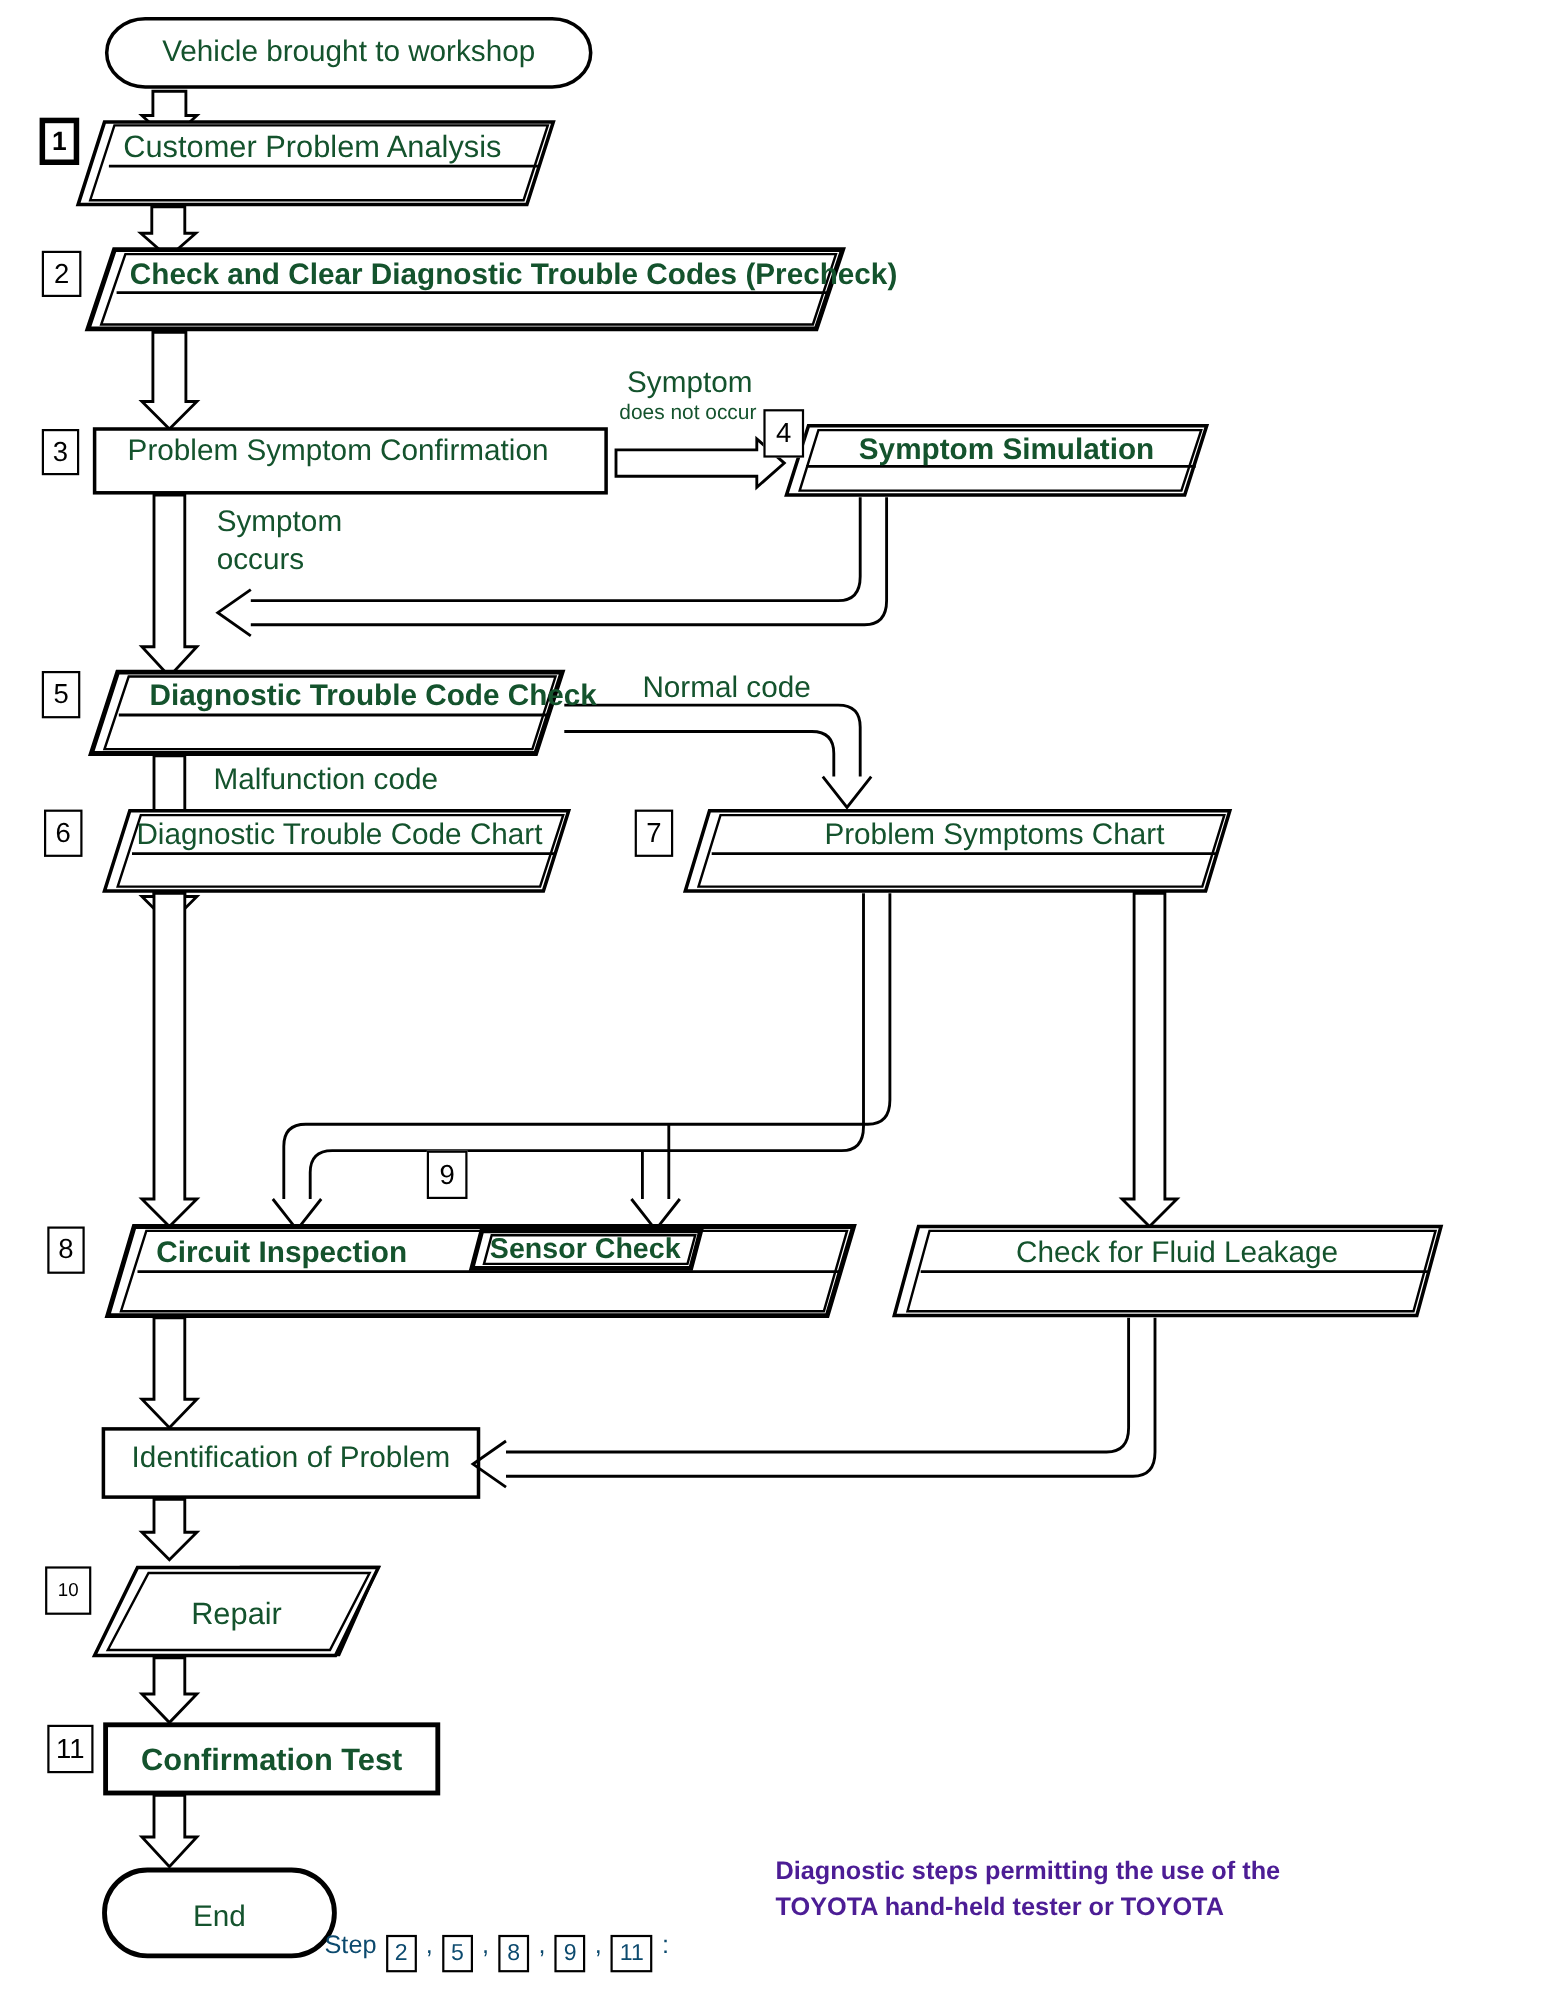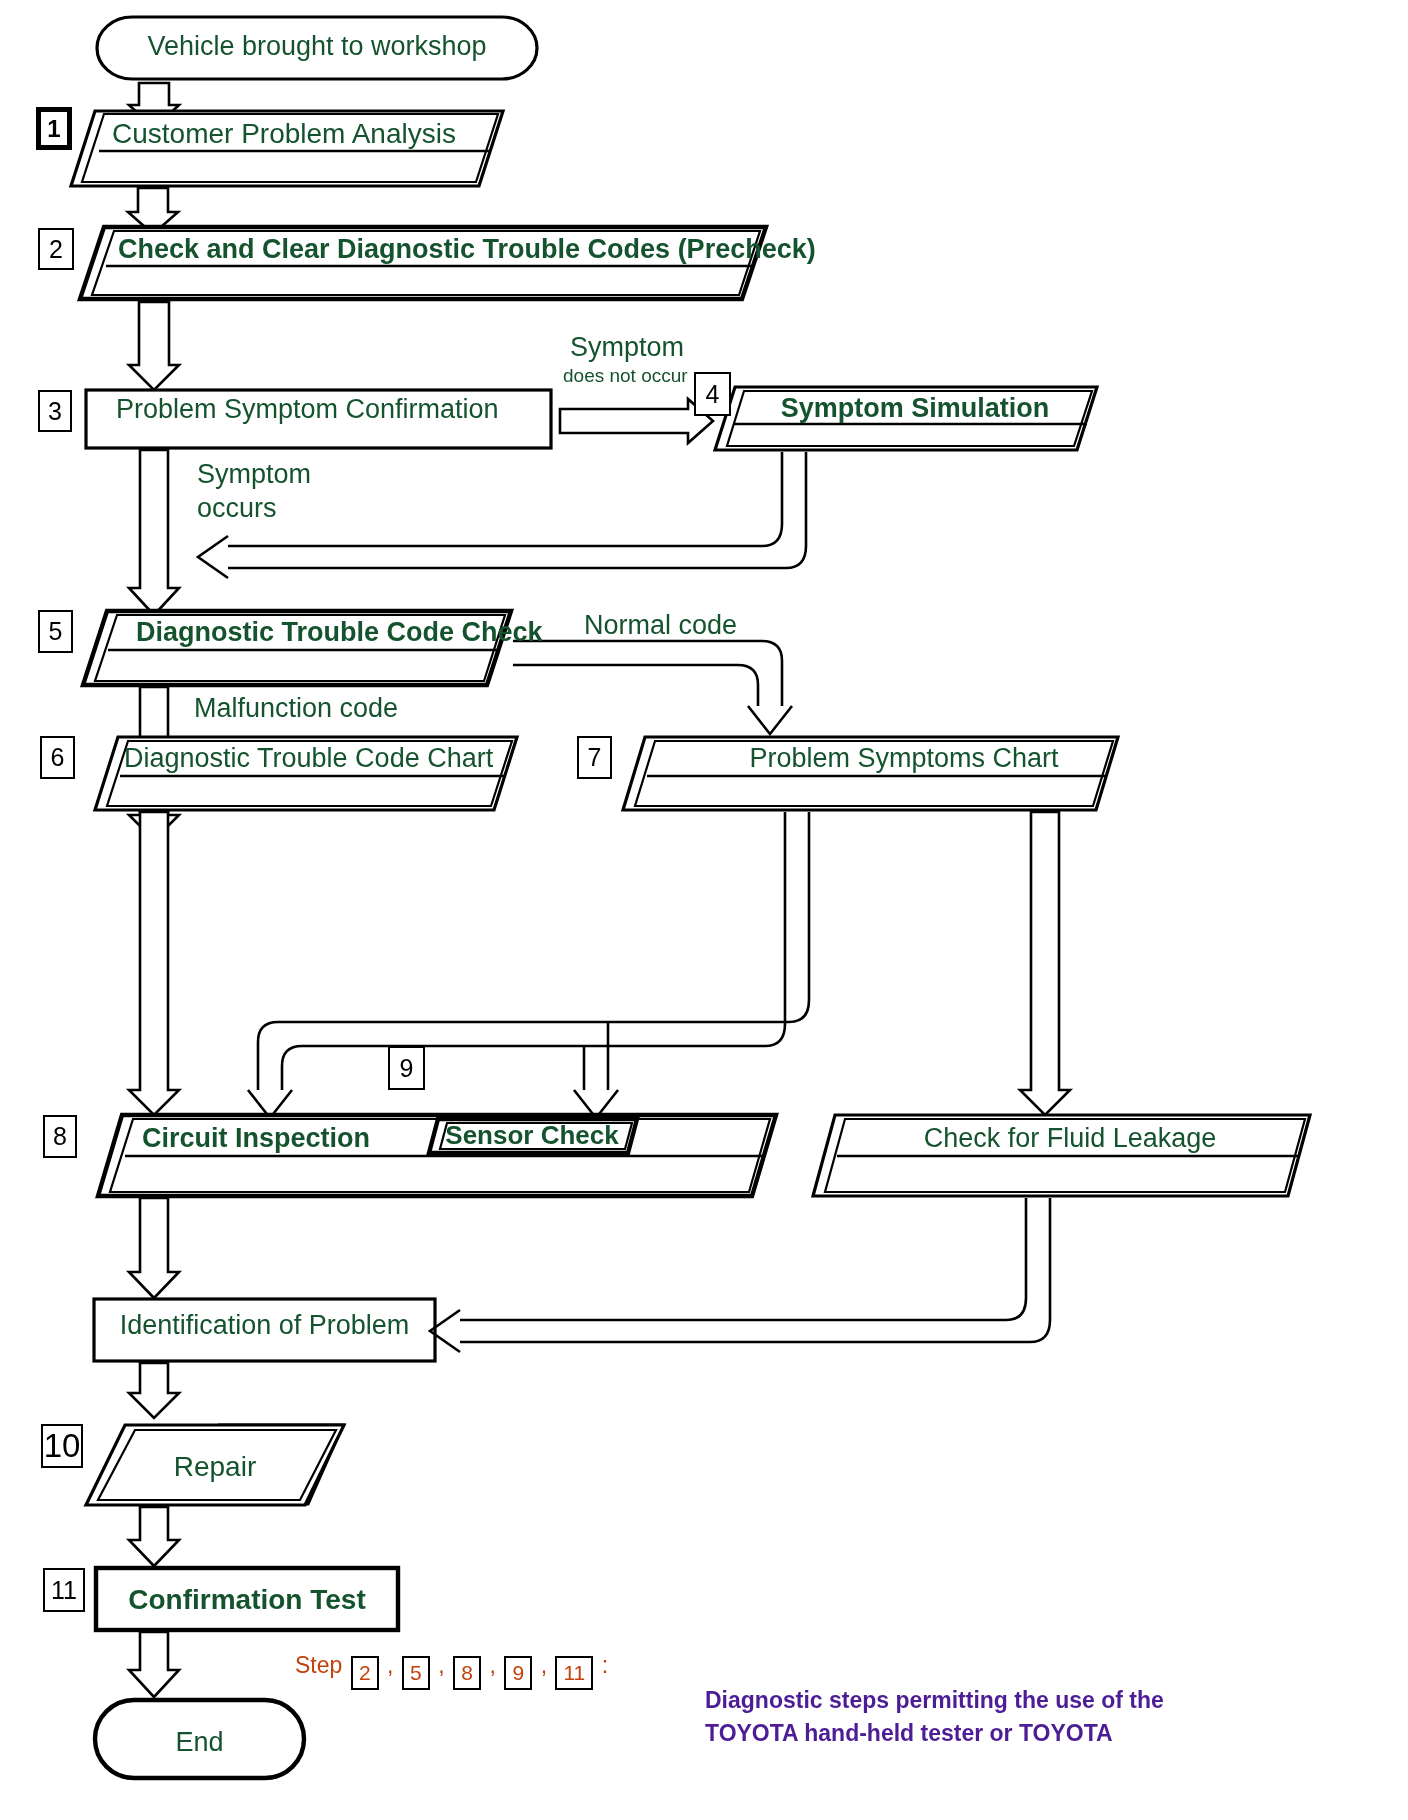--- a/index.html
+++ b/index.html
@@ -11,21 +11,21 @@
   .t-bold{font-weight:700;}
   .ctr{text-align:center;}
   .stepnum{position:absolute;display:flex;align-items:center;justify-content:center;
            border:2px solid #000;background:#fff;font-family:"Liberation Sans",sans-serif;
            font-weight:400;color:#000;box-sizing:border-box;}
   .stepnum.heavy{border-width:5px;font-weight:700;}
   .legendnum{display:inline-flex;align-items:center;justify-content:center;
              border:2px solid #000;background:#fff;width:28px;height:34px;
              font-size:21px;vertical-align:-7px;margin:0 2px;box-sizing:border-box;}
   .legendnum.w2{width:38px;}
-  #legend{position:absolute;left:295px;top:1652px;font-size:23px;color:#c2410c;white-space:nowrap;}
+  #legend{position:absolute;left:295px;top:1754px;font-size:23px;color:#0c4a6e;white-space:nowrap;}
   #legend-body{position:absolute;left:705px;top:1684px;width:660px;font-size:23px;font-weight:700;
                line-height:1.45;color:#4c1d95;}
 </style>
 </head>
 <body>
 
 <div id="page">
 
   <svg viewBox="0 0 1408 1820">
     <defs>
@@ -156,21 +156,21 @@
   </div>
   <div class="stepnum" style="left:577px;top:736px;width:35px;height:43px;font-size:25px;">
     <span>7</span>
   </div>
   <div class="stepnum" style="left:43px;top:1115px;width:34px;height:43px;font-size:25px;">
     <span>8</span>
   </div>
   <div class="stepnum" style="left:388px;top:1046px;width:37px;height:44px;font-size:25px;">
     <span>9</span>
   </div>
-  <div class="stepnum" style="left:41px;top:1424px;width:42px;height:44px;font-size:33px;">
+  <div class="stepnum" style="left:41px;top:1424px;width:42px;height:44px;font-size:17px;">
     <span>10</span>
   </div>
   <div class="stepnum" style="left:43px;top:1568px;width:42px;height:44px;font-size:25px;">
     <span>11</span>
   </div>
 
   <div class="lbl t-reg" style="left:112px;top:117px;font-size:28px;">Customer Problem Analysis</div>
 
   <div class="lbl t-bold" style="left:118px;top:233px;font-size:27px;">Check and Clear Diagnostic Trouble Codes (Precheck)</div>
 

